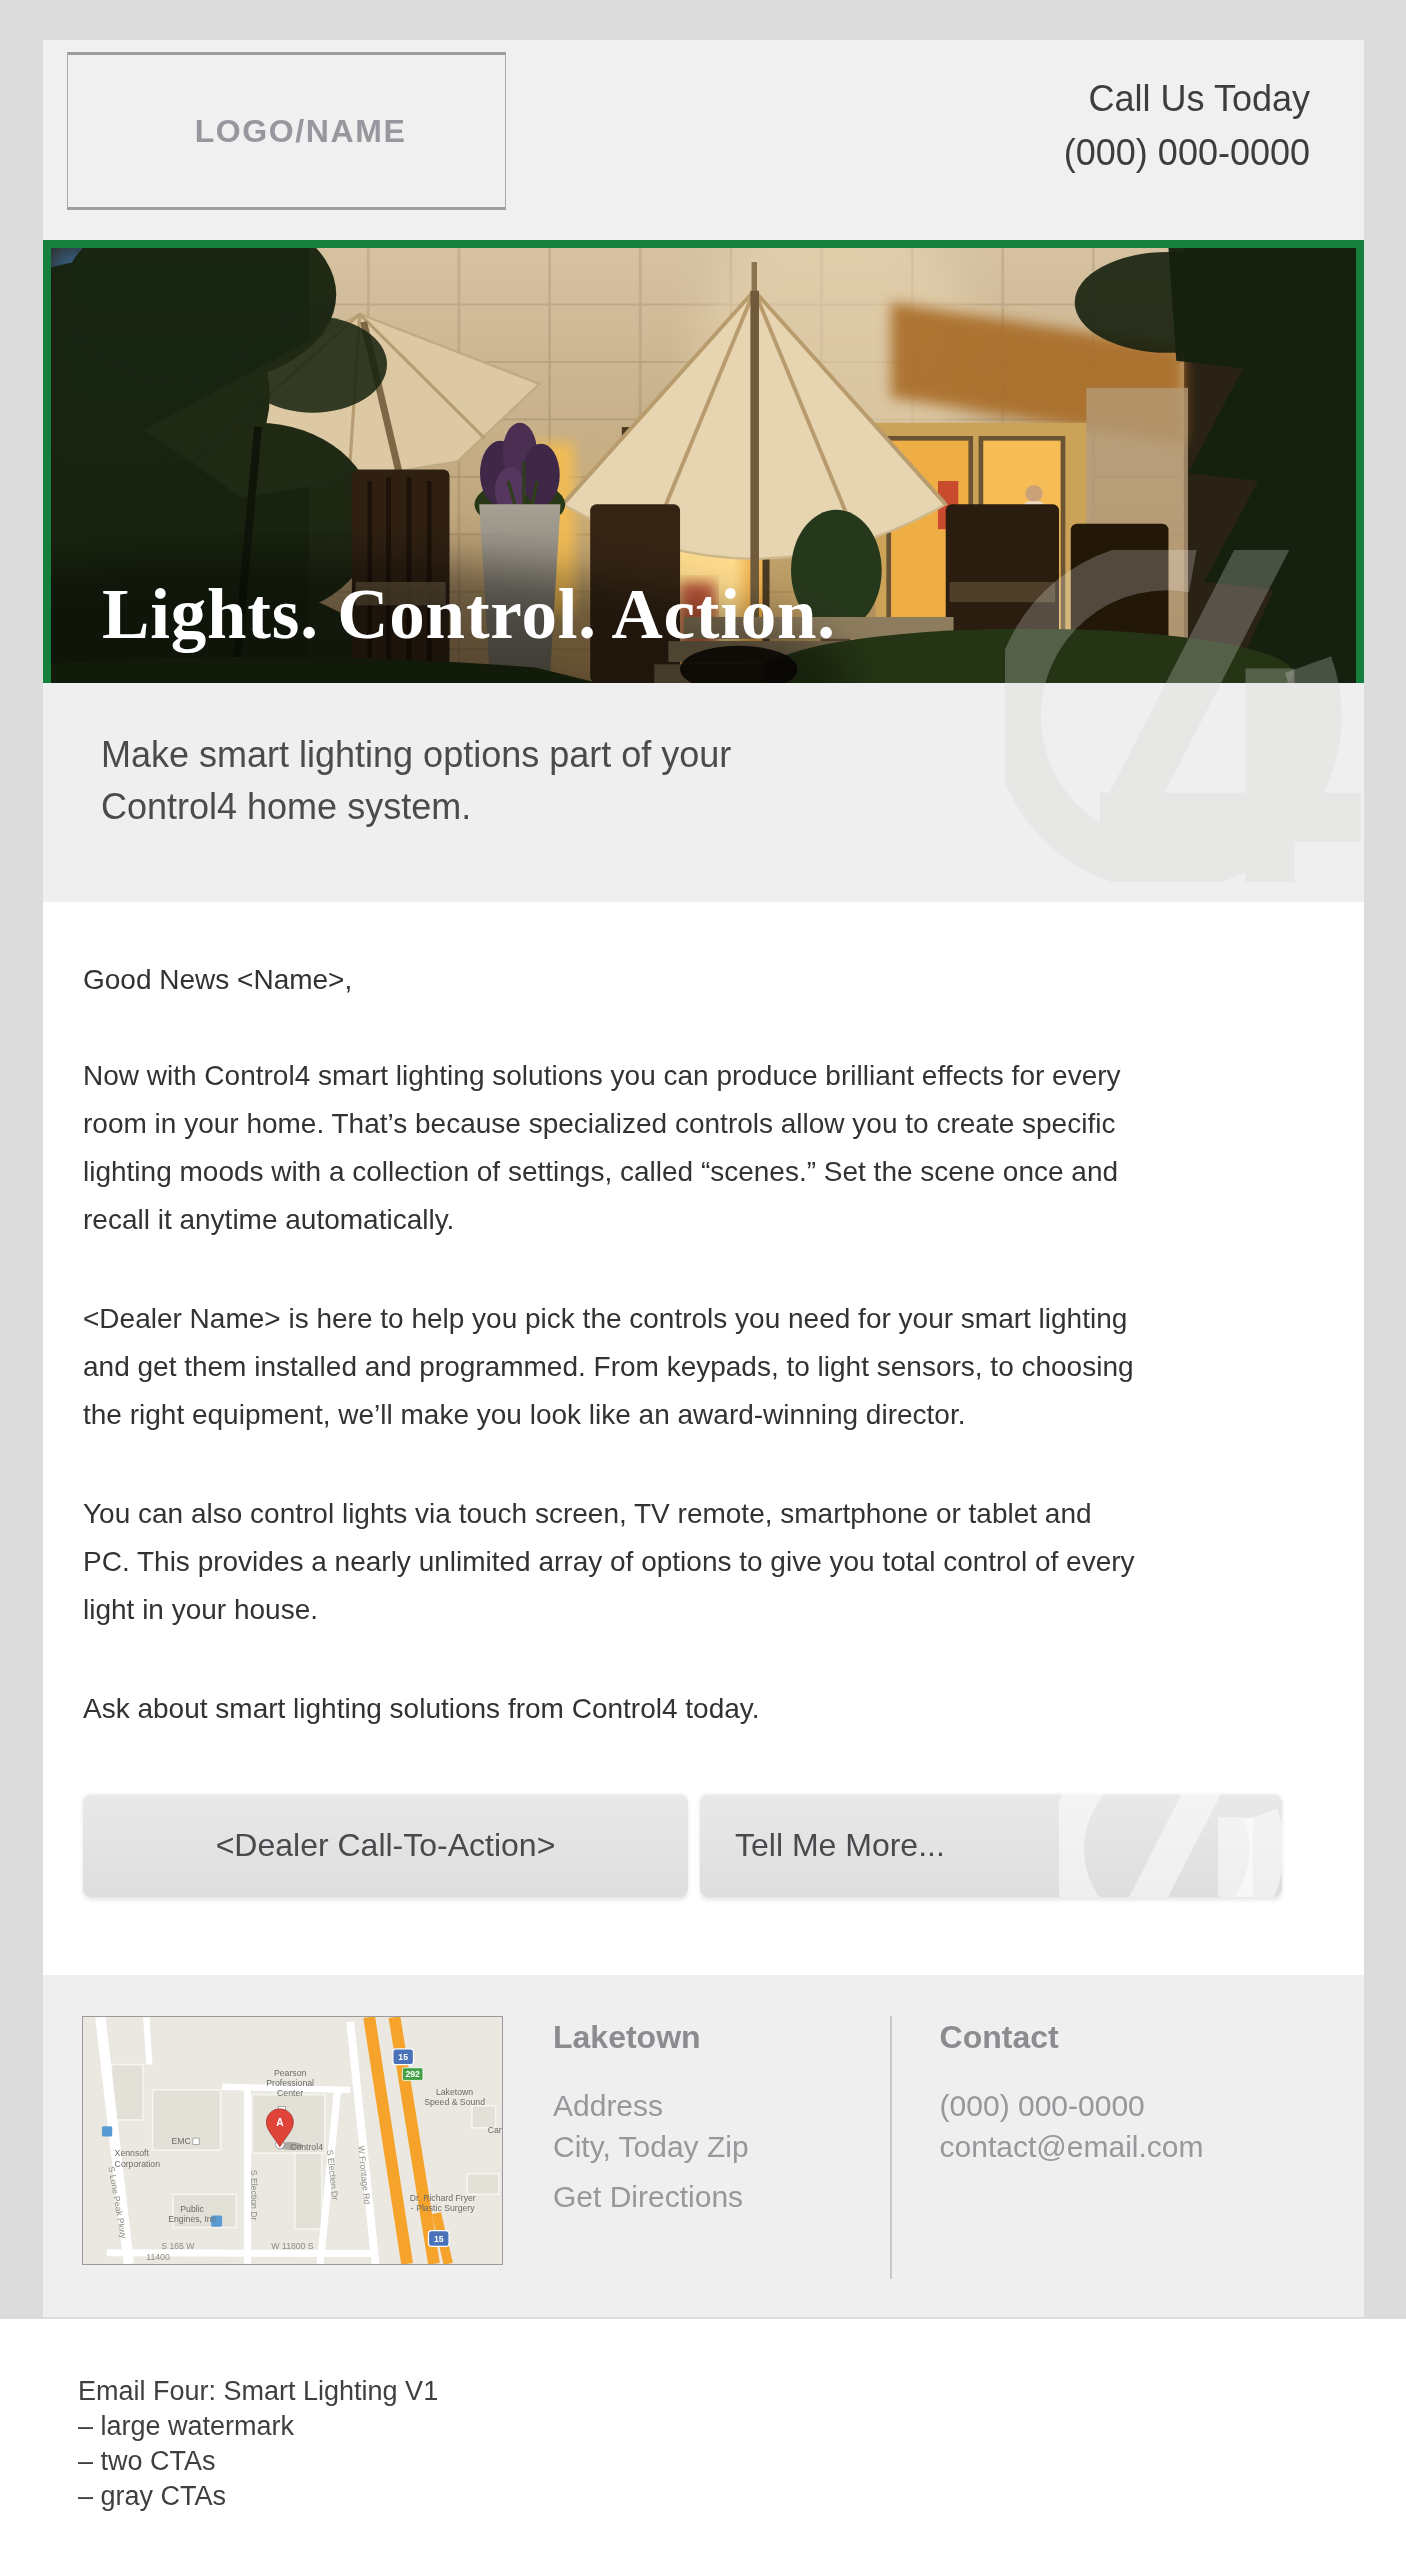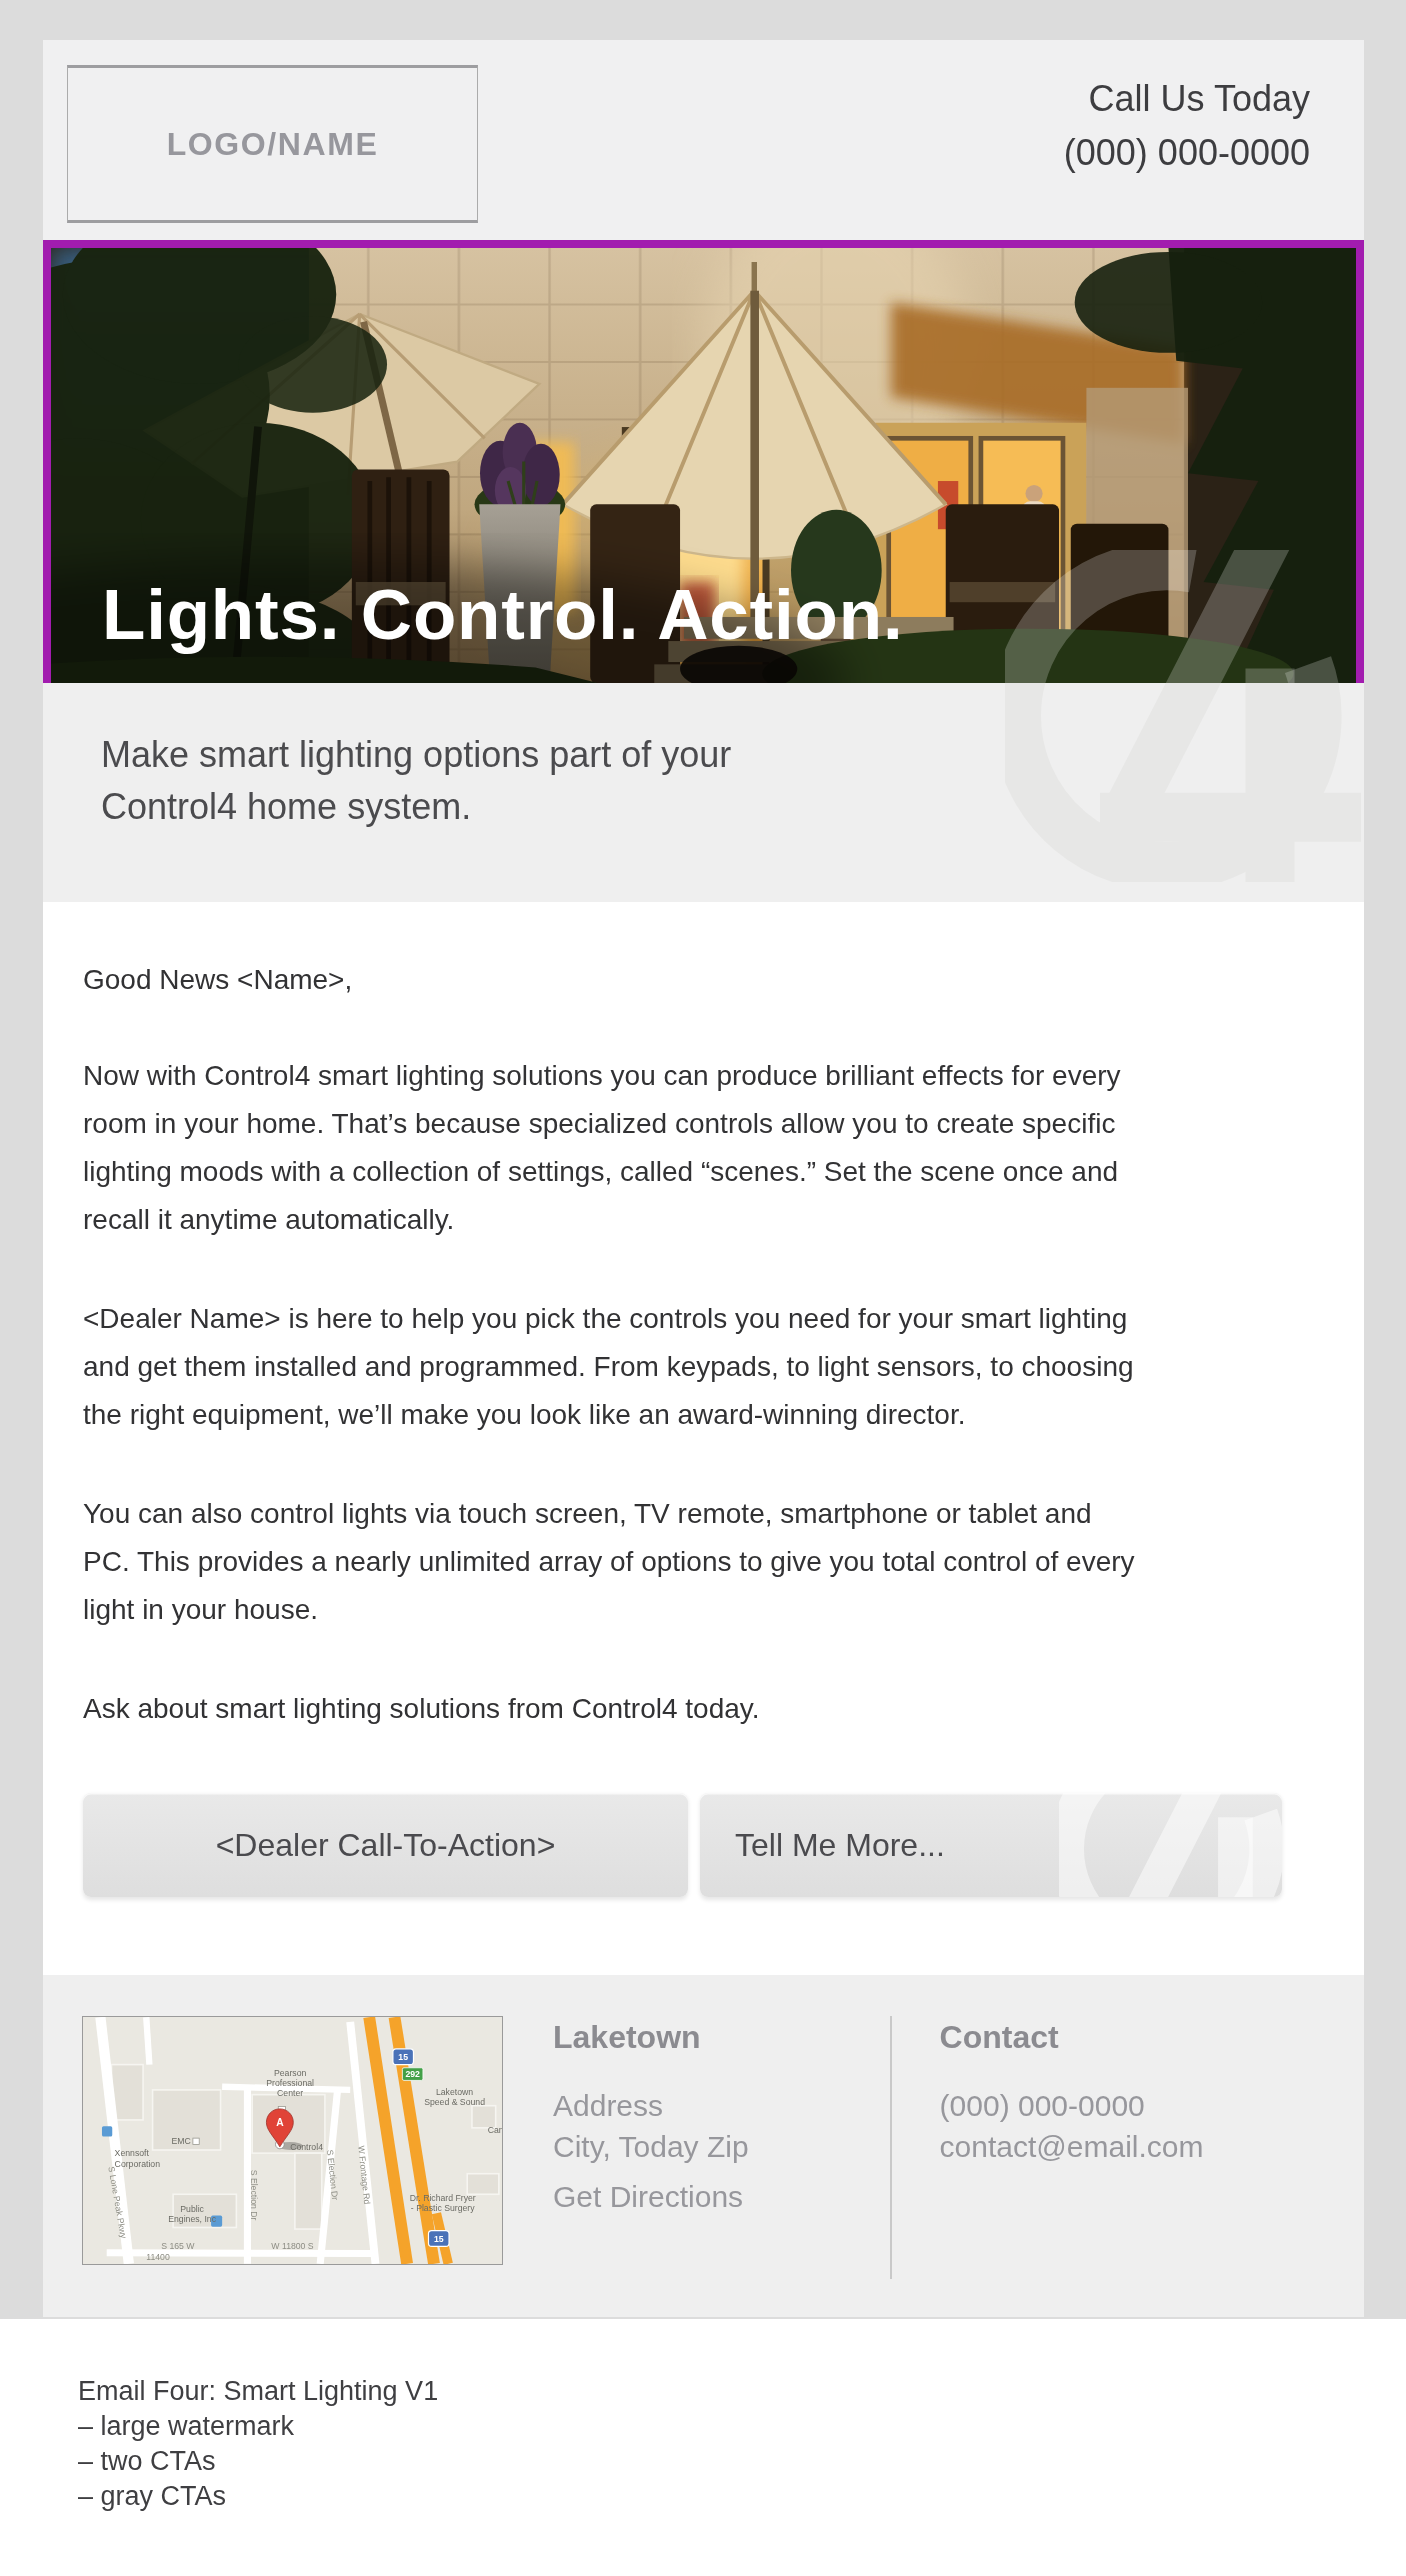--- a/index.html
+++ b/index.html
@@ -3,28 +3,28 @@
 <meta charset="utf-8">
 <style>
   html,body{margin:0;padding:0;}
   body{width:1407px;font-family:"Liberation Sans",sans-serif;background:#ffffff;}
   .canvas{position:relative;width:1407px;height:2576px;background:#ffffff;overflow:hidden;}
   .outer{height:2319px;background:#dcdcdc;overflow:hidden;}
   .email{width:1321px;margin:40px auto 0;}
 
   
   .hdr{position:relative;height:200px;background:#f0f0f1;}
-  .logo-box{position:absolute;left:24px;top:25px;width:409px;height:152px;
+  .logo-box{position:absolute;left:24px;top:12px;width:409px;height:152px;
     border:1.6px solid #ababab;border-top:3.2px solid #9d9da0;border-bottom:3.2px solid #9d9da0;
-    display:flex;align-items:center;justify-content:center;}
+    display:flex;align-items:center;justify-content:center;padding-left:28px;}
   .logo-text{font-size:32px;font-weight:700;color:#97979d;letter-spacing:1.6px;}
   .call{position:absolute;right:54px;top:32px;text-align:right;font-size:36px;color:#3d3d40;line-height:54px;}
 
   
-  .hero{position:relative;height:443px;background:#a21caf;padding:0;overflow:hidden;}
+  .hero{position:relative;height:443px;background:#15803d;padding:0;overflow:hidden;font-family:Liberation Serif, serif;}
   .hero svg.scene{position:absolute;left:8px;top:8px;width:1305px;height:435px;}
   .hero-title{position:absolute;left:59px;bottom:28.5px;font-size:71px;font-weight:700;color:#ffffff;letter-spacing:0.8px;white-space:nowrap;}
 
   
   .wm{position:absolute;pointer-events:none;}
   .wm svg{width:100%;height:100%;}
   .wm path{fill:none;stroke-width:62;}
   .wm-hero{right:3.2px;top:310px;width:356px;height:332px;}
   .wm-hero path{stroke:rgba(255,255,255,0.22);}
   .wm-strip{right:3.2px;top:-133px;width:356px;height:332px;}

